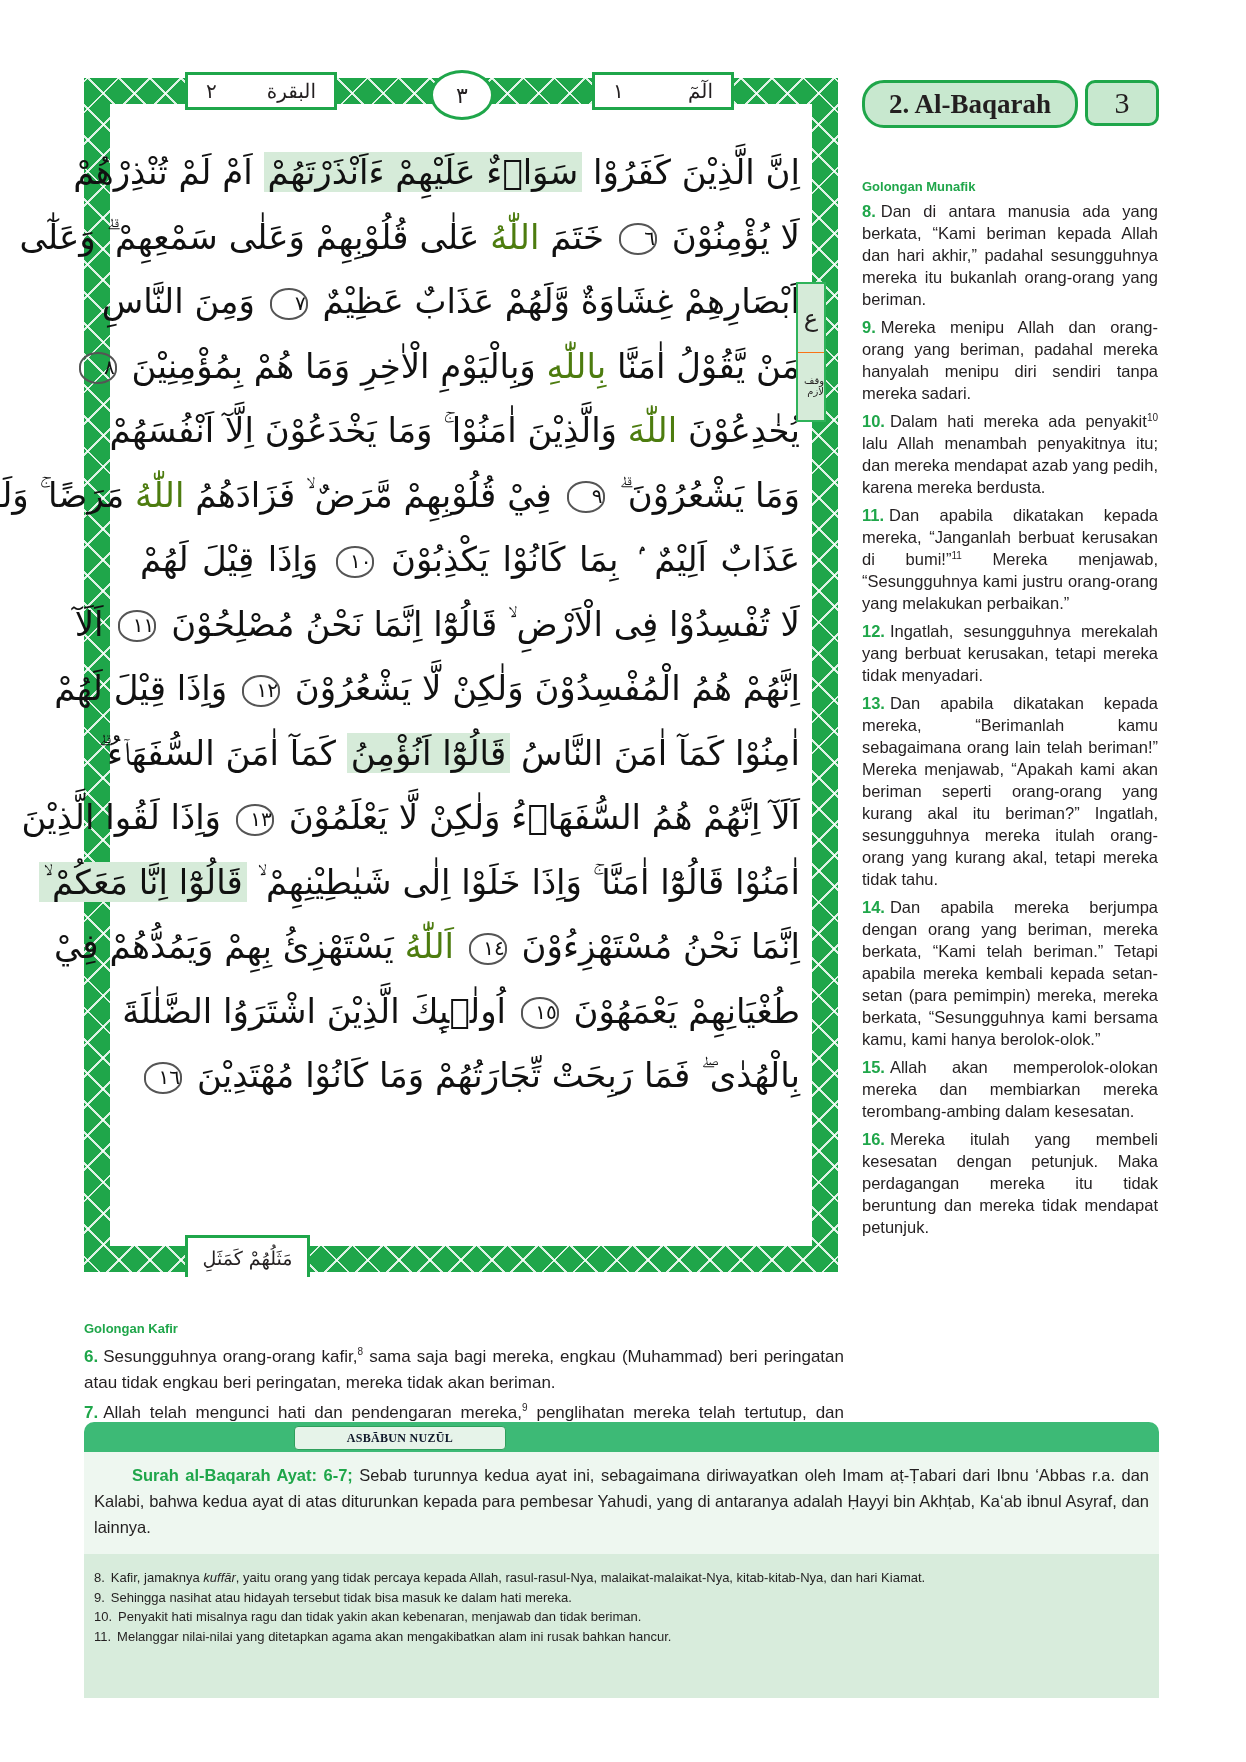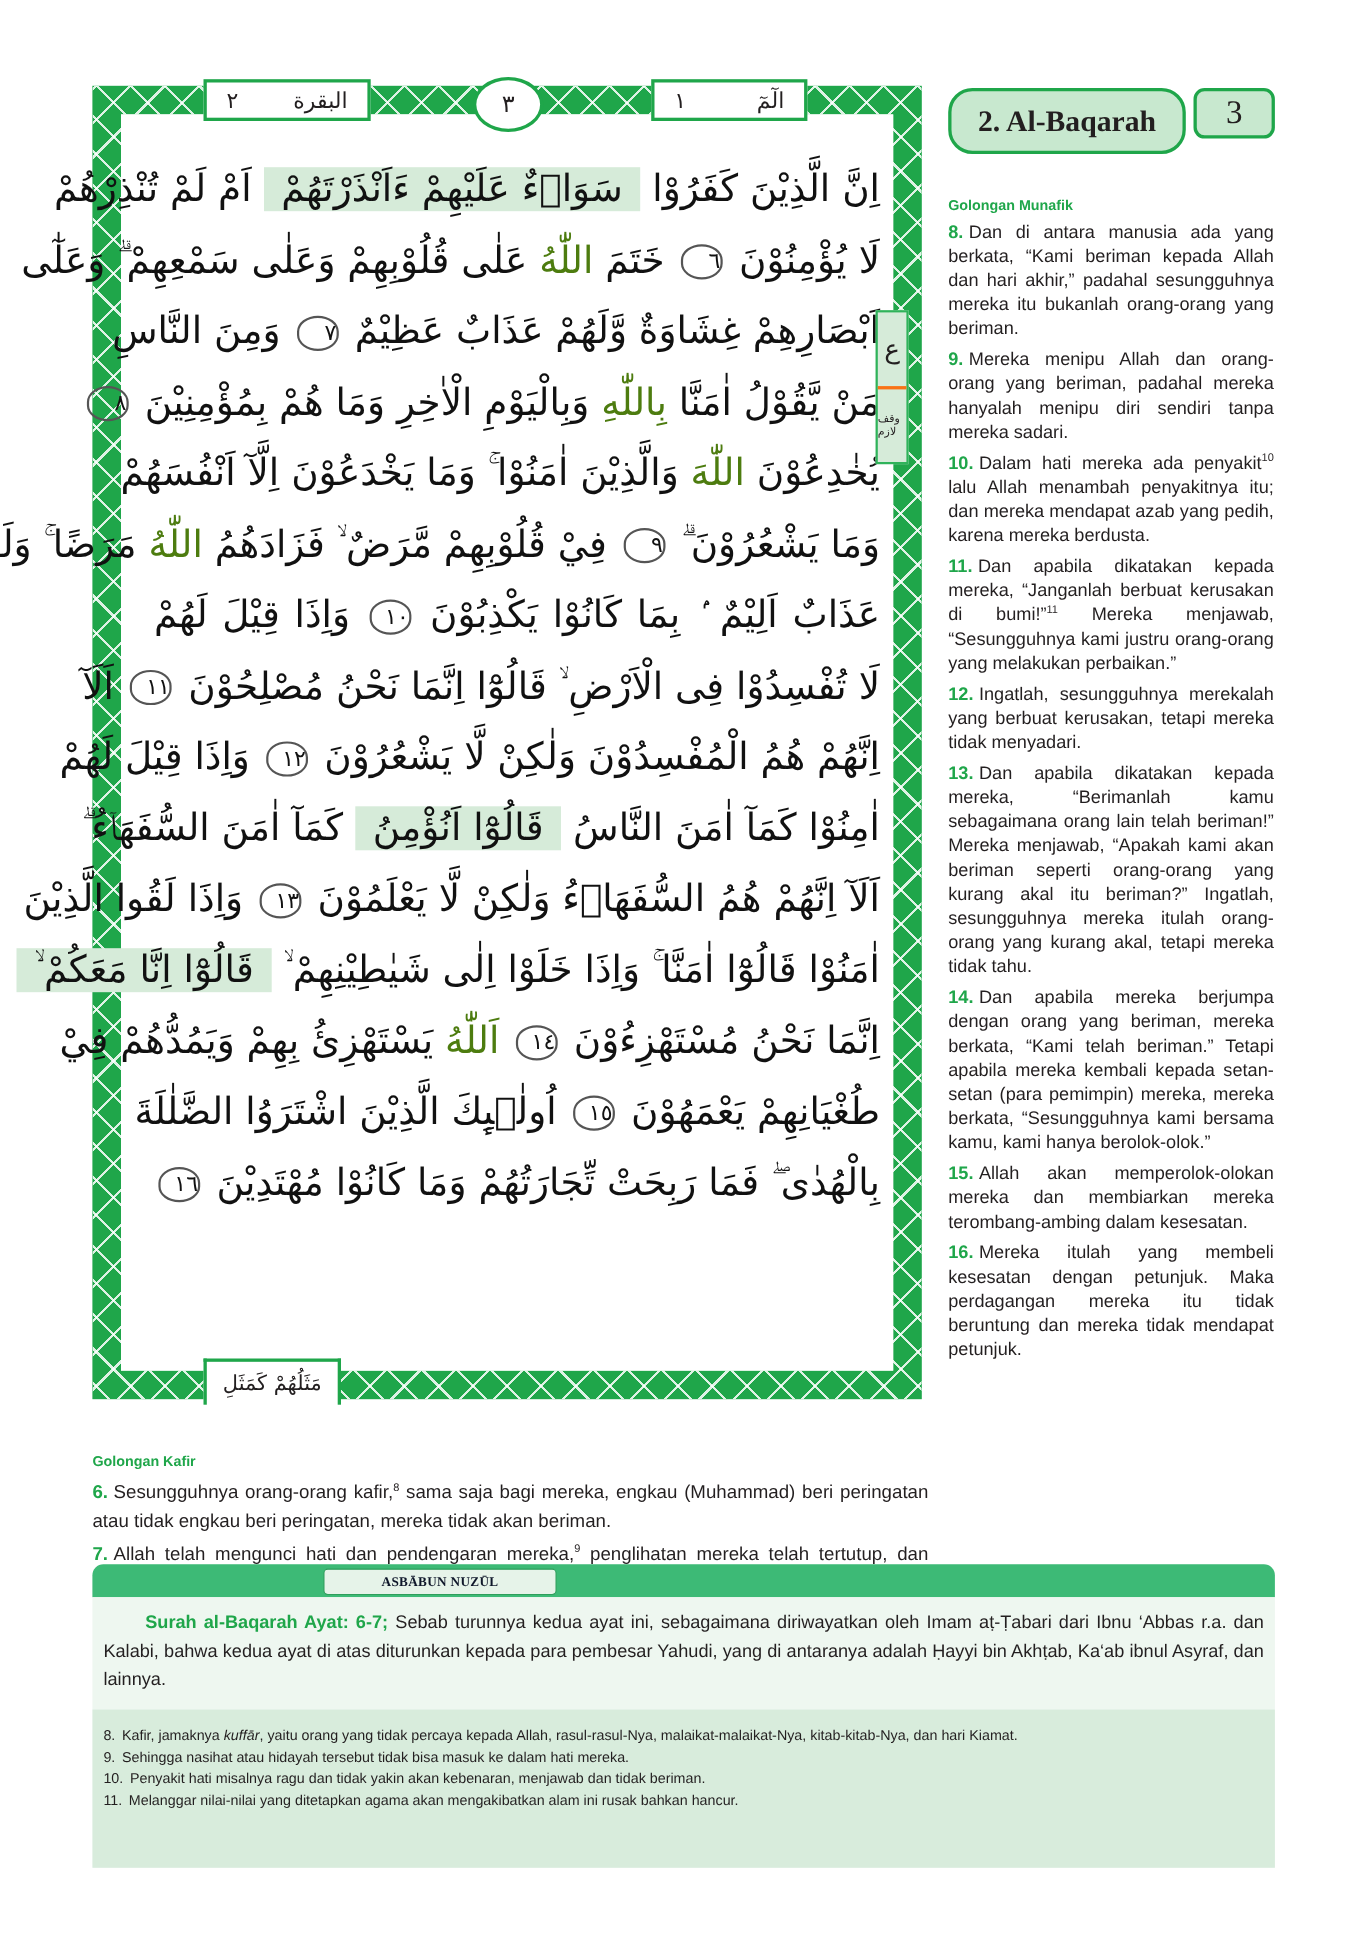--- a/index.html
+++ b/index.html
@@ -18,32 +18,32 @@
 
   .hdr-box { position: absolute; top: 72px; height: 38px; background: #fff; border: 3px solid #1fa64a; box-sizing: border-box; display: flex; align-items: center; justify-content: space-between; padding: 0 18px; font-family: "DejaVu Serif", serif; font-size: 20px; color: #231f20; direction: rtl; }
   .hdr-left { left: 185px; width: 152px; }
   .hdr-right { left: 592px; width: 142px; }
   .hdr-circle { position: absolute; left: 430px; top: 70px; width: 64px; height: 50px; border-radius: 50%; border: 3px solid #1fa64a; background: #fff; box-sizing: border-box; display: flex; align-items: center; justify-content: center; font-family: "DejaVu Serif", serif; font-size: 22px; }
   .footer-box { position: absolute; left: 185px; top: 1235px; width: 125px; height: 42px; background: #fff; border: 3px solid #1fa64a; border-bottom: none; box-sizing: border-box; display: flex; align-items: center; justify-content: center; font-family: "DejaVu Serif", serif; font-size: 19px; direction: rtl; }
 
   
   .quran { position: absolute; left: 140px; top: 140px; width: 660px; direction: rtl; }
   .qline { height: 64.5px; line-height: 64.5px; font-family: "DejaVu Sans", sans-serif; font-size: 34px; white-space: nowrap; text-align: justify; text-align-last: justify; color: #111; position: relative; }
-  .qline .hl { background: #d6ebd9; padding: 0 16px; }
+  .qline .hl { background: #d6ebd9; padding: 0 4px; }
   .qline .allah { color: #4d7c0f; }
   .ayah-mark { display: inline-block; font-size: 20px; border: 2px solid #555; border-radius: 50% / 45%; width: 34px; height: 28px; line-height: 26px; text-align: center; vertical-align: middle; margin: 0 4px; }
 
   
   .side-marker { position: absolute; left: 796px; top: 282px; width: 30px; height: 140px; background: #d6ebd9; border: 2px solid #2fb35a; box-sizing: border-box; display: flex; flex-direction: column; }
   .side-marker .cell { flex: 1; display: flex; align-items: center; justify-content: center; font-family: "DejaVu Sans", sans-serif; color: #231f20; }
-  .side-marker .cell + .cell { border-top: 3px solid #f97316; font-size: 10px; line-height: 1.1; text-align: left; }
+  .side-marker .cell + .cell { border-top: 1px solid #f97316; font-size: 10px; line-height: 1.1; text-align: right; }
   .side-marker .cell:first-child { font-size: 24px; }
 
   
-  .surah-pill { position: absolute; left: 862px; top: 80px; width: 216px; height: 60px; border: 3px solid #1fa64a; border-radius: 22px; background: #c8e8cf; box-sizing: border-box; display: flex; align-items: center; justify-content: center; font-family: "Liberation Serif", serif; font-weight: bold; font-size: 27px; color: #231f20; }
+  .surah-pill { position: absolute; left: 862px; top: 80px; width: 216px; height: 48px; border: 3px solid #1fa64a; border-radius: 22px; background: #c8e8cf; box-sizing: border-box; display: flex; align-items: center; justify-content: center; font-family: "Liberation Serif", serif; font-weight: bold; font-size: 27px; color: #231f20; }
   .page-box { position: absolute; left: 1085px; top: 80px; width: 74px; height: 46px; border: 3px solid #1fa64a; border-radius: 10px; background: #c8e8cf; box-sizing: border-box; display: flex; align-items: center; justify-content: center; font-family: "Liberation Serif", serif; font-size: 30px; color: #231f20; }
 
   .right-col { position: absolute; left: 862px; top: 140px; width: 296px; font-size: 16.5px; line-height: 22px; text-align: justify; }
   .section-title { color: #1fa64a; font-weight: bold; font-size: 13px; margin-bottom: 2px; margin-top: 36px; }
   .verse { margin-bottom: 6px; }
   .vnum { color: #1fa64a; font-weight: bold; margin-right: 5px; }
   sup { font-size: 10px; line-height: 0; }
 
   .left-col { position: absolute; left: 84px; top: 1280px; width: 760px; font-size: 17px; line-height: 26px; text-align: justify; }
   .left-col .verse { margin-bottom: 4px; }

